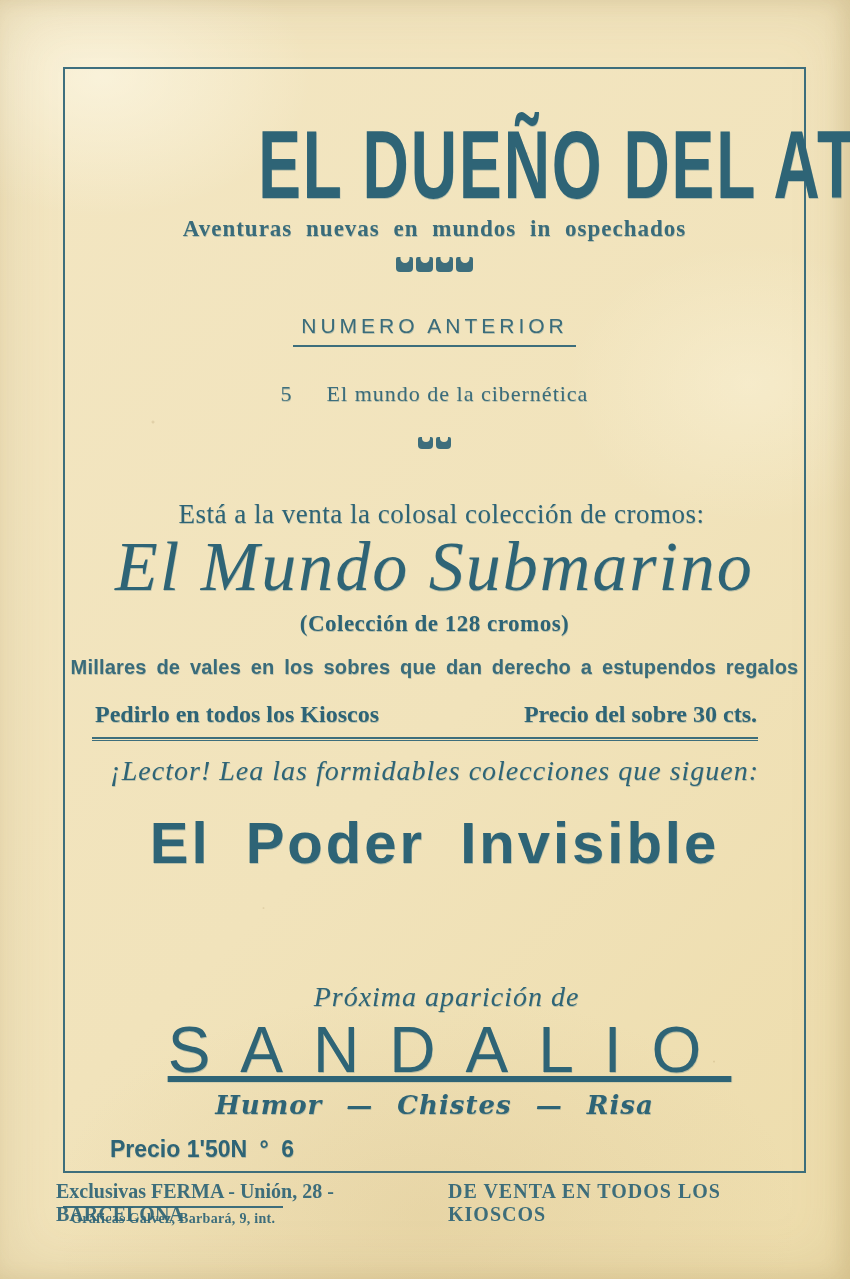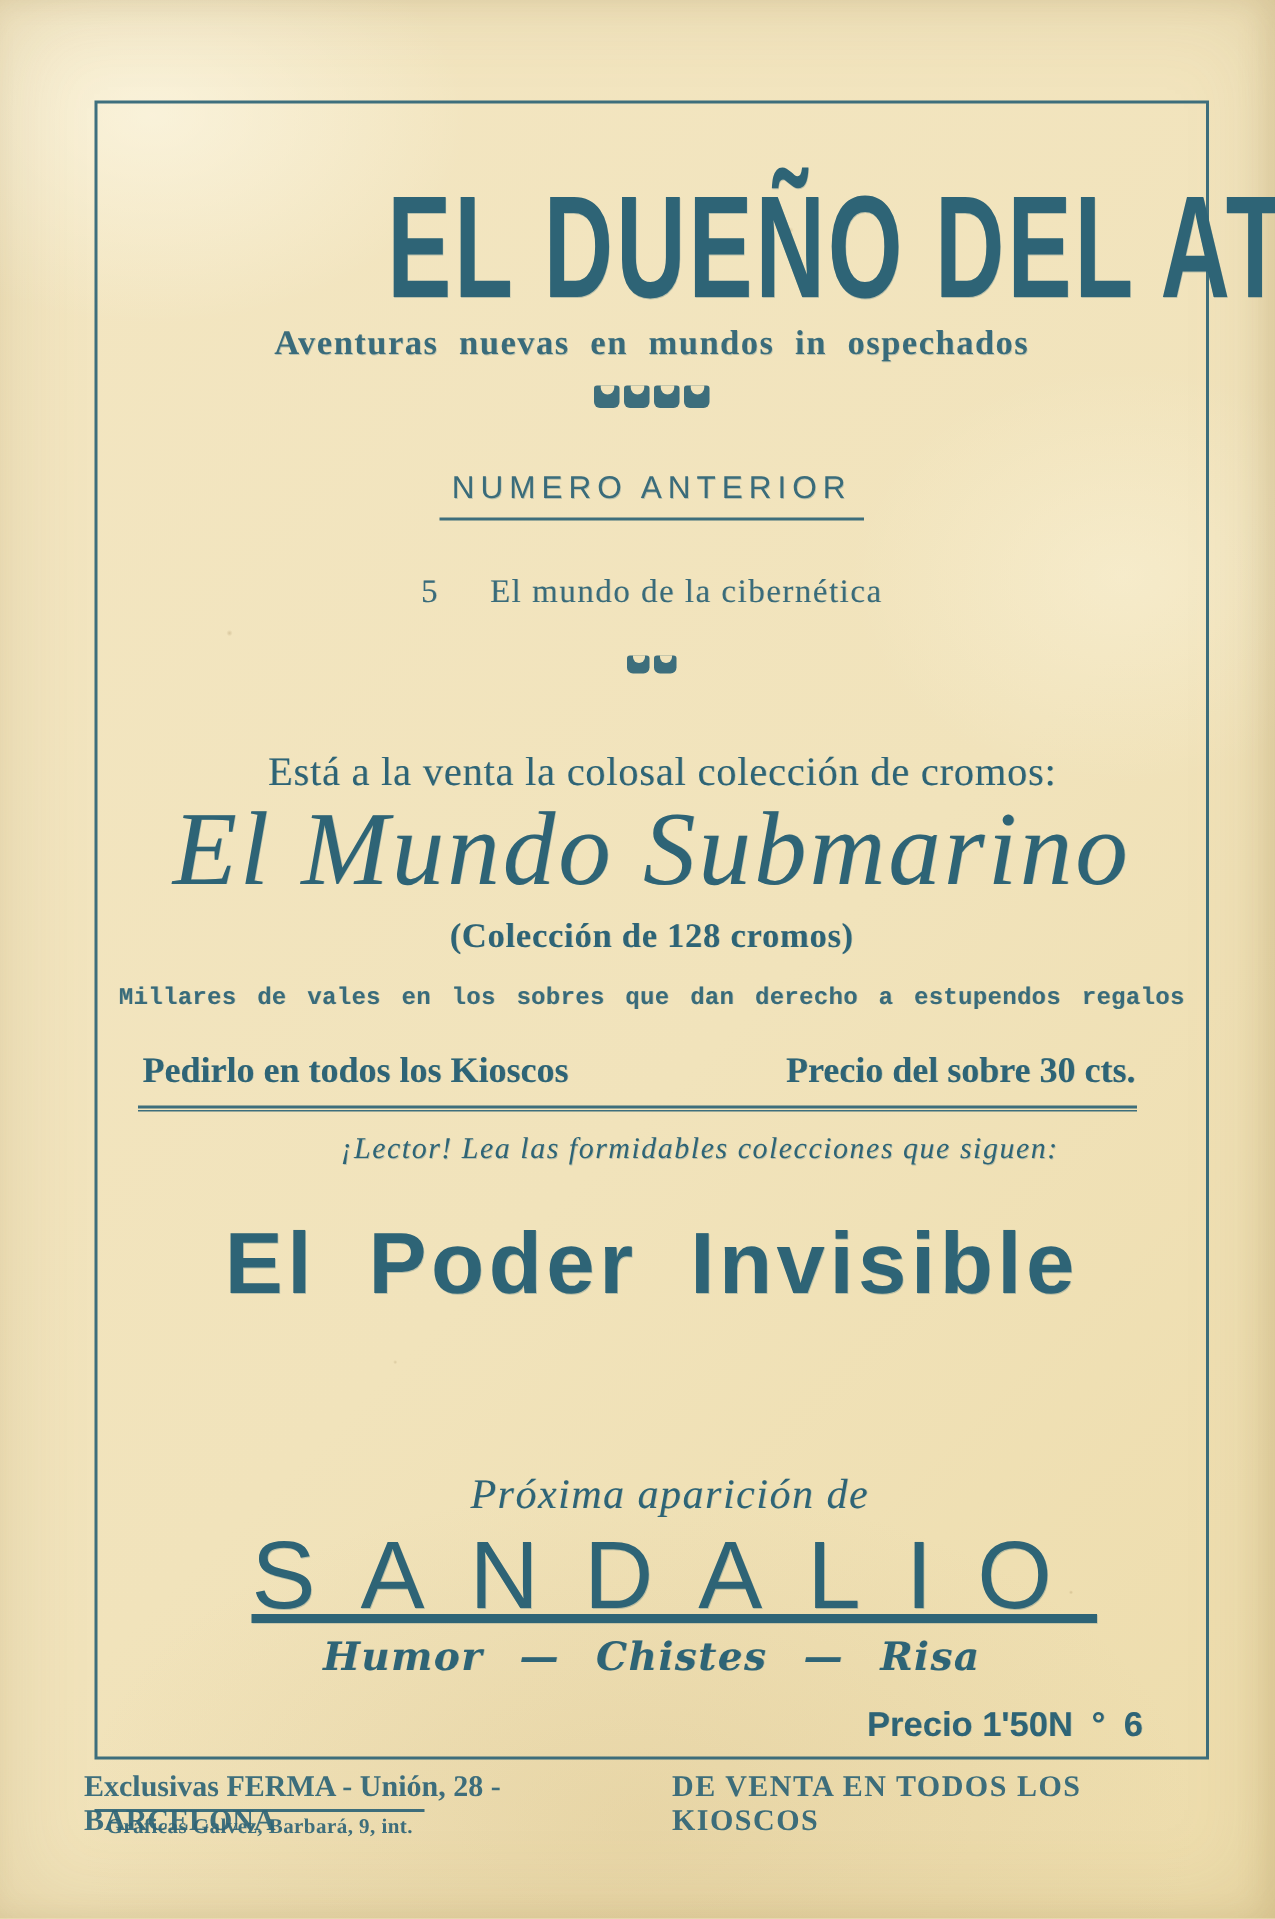--- a/index.html
+++ b/index.html
@@ -74,32 +74,32 @@
   .prev-line{top:381px;font-size:22px;letter-spacing:1px;color:var(--ink-soft);}
   .prev-line .gap{display:inline-block;width:34px;}
 
   .esta-line{top:499px;font-size:27px;letter-spacing:.5px;padding-left:14px;}
   .mundo-submarino{
     top:532px;font-family:"Liberation Serif", serif;font-style:italic;
     font-size:70px;letter-spacing:2px;line-height:1;white-space:nowrap;
   }
   .coleccion{top:611px;font-weight:bold;font-size:23px;letter-spacing:.5px;}
   .millares{
-    top:656px;font-family:Liberation Mono, monospace;font-weight:bold;
-    font-size:16px;letter-spacing:.2px;word-spacing:4px;color:var(--ink-soft);
+    top:656px;font-family:Liberation Sans, sans-serif;font-weight:bold;
+    font-size:20px;letter-spacing:.2px;word-spacing:4px;color:var(--ink-soft);
   }
   .kioscos-row{
     top:701px;left:95px;width:662px;display:flex;justify-content:space-between;
     position:absolute;font-weight:bold;font-size:24px;
   }
   .double-rule{
     position:absolute;top:737px;left:92px;width:666px;height:4px;
     border-top:2px solid var(--ink-soft);border-bottom:1px solid var(--ink-soft);
   }
-  .lector{top:755px;font-style:italic;font-size:20px;letter-spacing:1px;margin-left:32px;}
+  .lector{top:755px;font-style:italic;font-size:28px;letter-spacing:1px;}
 
   .poder{
     top:814px;font-family:"Liberation Sans", sans-serif;font-weight:bold;
     font-size:58px;letter-spacing:3px;word-spacing:16px;line-height:1;white-space:nowrap;
   }
   .superhombre{
     top:890px;font-family:"Liberation Serif", serif;
     font-size:55px;letter-spacing:13px;line-height:1;white-space:nowrap;
   }
   .superhombre span{margin-right:-13px;}
@@ -110,21 +110,21 @@
     font-size:64px;line-height:1;white-space:nowrap;text-decoration:underline;
   }
   .sandalio span{letter-spacing:30px;margin-right:-30px;}
   .humor-line{
     top:1090px;font-family:"DejaVu Serif", serif;font-style:italic;font-weight:bold;
     font-size:26px;letter-spacing:1px;word-spacing:14px;
   }
 
   .issue-row{
     position:absolute;top:1136px;left:110px;width:655px;
-    display:flex;justify-content:flex-end;
+    display:flex;justify-content:flex-start;
     font-family:"Liberation Sans", sans-serif;font-weight:bold;font-size:23px;
   }
   .issue-row .num{letter-spacing:3px;}
 
   .footer-row{
     position:absolute;top:1180px;left:56px;width:752px;
     display:flex;justify-content:space-between;
     font-family:"Liberation Serif", serif;font-weight:bold;font-size:20px;
     color:var(--ink-soft);
   }

